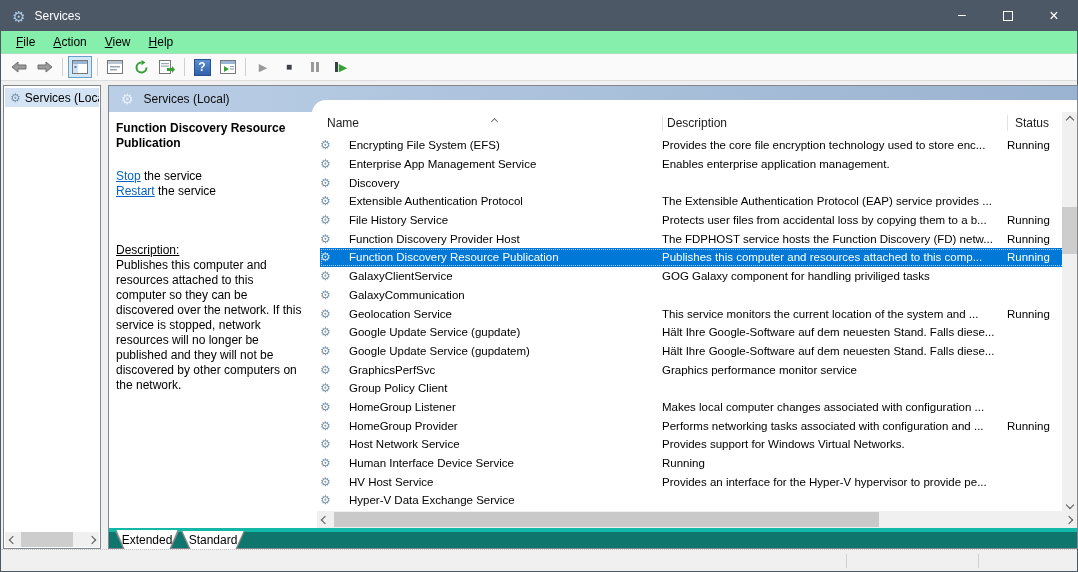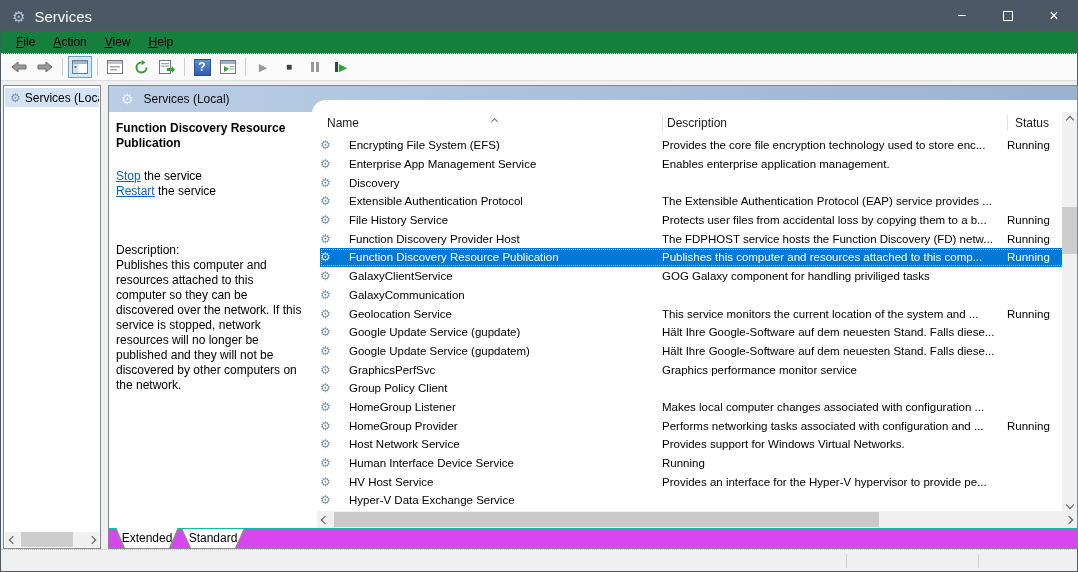--- a/index.html
+++ b/index.html
@@ -4,29 +4,29 @@
 <style>
   * { margin:0; padding:0; box-sizing:border-box; }
   html,body { width:1078px; height:572px; overflow:hidden; }
   body { font-family:"Liberation Sans", sans-serif; font-size:12px; color:#000; background:#fff; }
 
   .window { position:relative; width:1078px; height:572px; border:1px solid #4d5866; background:#f0f0f0; }
 
   
   .titlebar { position:absolute; left:0; top:0; width:100%; height:30px; background:#4d5866; display:flex; align-items:center; }
   .titlebar .app-icon { margin-left:11px; font-size:15px; color:#a9c6e2; line-height:1; }
-  .titlebar .title { margin-left:9px; color:#fff; font-size:15px; }
+  .titlebar .title { margin-left:9px; color:#fff; font-size:12px; }
   .win-controls { position:absolute; right:0; top:0; height:30px; display:flex; }
   .win-btn { width:46px; height:30px; display:flex; align-items:center; justify-content:center; color:#fff; }
   .win-btn.min span { font-size:14px; position:relative; top:-2px; }
   .maxbox { width:10px; height:10px; border:1px solid #fff; }
   .win-btn.close span { font-size:16px; }
 
   
-  .menubar { position:absolute; left:0; top:30px; width:100%; height:23px; background:#15803d; border-bottom:1px dotted #cfcfcf; display:flex; align-items:center; padding-left:6px; }
+  .menubar { position:absolute; left:0; top:30px; width:100%; height:23px; background:#86efac; border-bottom:1px dotted #cfcfcf; display:flex; align-items:center; padding-left:6px; }
   .menu-item { padding:3px 9px; color:#000; }
   .menu-item::first-letter { text-decoration:underline; }
 
   
   .toolbar { position:absolute; left:0; top:53px; width:100%; height:27px; background:#fafafa; border-bottom:1px solid #dcdcdc; display:flex; align-items:center; padding-left:5px; }
   .tb-btn { width:24px; height:22px; display:flex; align-items:center; justify-content:center; margin:0 1px; border:1px solid transparent; }
   .tb-btn.toggled { background:#d5e8f8; border:1px solid #66a0cc; }
   .tb-sep { width:1px; height:18px; background:#d0d0d0; margin:0 4px; }
   .glyph-gray { color:#9a9a9a; font-size:11px; line-height:1; }
   .glyph-dark { color:#3c4148; font-size:10px; line-height:1; }
@@ -58,21 +58,21 @@
   .right-pane { position:absolute; left:107px; top:4px; width:970px; height:464px; background:#fff; border:1px solid #828790; }
   .band { position:absolute; left:0; top:0; width:100%; height:26px; background:linear-gradient(to right,#bacee6,#9ab3d0); display:flex; align-items:center; }
   .band .gear { color:#e9f1f9; font-size:14px; margin-left:12px; }
   .band .band-title { margin-left:10px; color:#0b0b0b; font-size:12px; }
 
   
   .info-panel { position:absolute; left:0; top:26px; width:203px; bottom:20px; background:#fff; padding:9px 8px 0 7px; overflow:hidden; }
   .info-title { font-weight:bold; font-size:12px; line-height:15px; margin-bottom:18px; }
   .info-links { line-height:15px; margin-bottom:44px; }
   .link { color:#0563c1; text-decoration:underline; }
-  .info-desc-label { line-height:15px; }
+  .info-desc-label { line-height:15px;text-decoration:underline; }
   .info-desc { line-height:15px; }
 
   
   .list-panel { position:absolute; left:203px; top:14px; right:0; bottom:20px; background:#fff; border-top-left-radius:14px; overflow:hidden; }
   .list-header { position:absolute; top:12px; left:8px; right:15px; height:22px; }
   .col-head { position:absolute; top:0; height:22px; line-height:22px; font-size:12px; color:#1c1c1c; overflow:hidden; white-space:nowrap; }
   .col-head.name { left:7px; width:330px; }
   .col-head.desc { left:347px; width:330px; }
   .col-head.status { left:695px; width:50px; }
   .head-div { position:absolute; top:3px; height:16px; width:1px; background:#e2e2e2; }
@@ -92,21 +92,21 @@
   
   .vscroll { position:absolute; top:12px; right:0; width:15px; height:400px; background:#f0f0f0; }
   .vscroll .sb-arrow.up { position:absolute; top:0; }
   .vscroll .sb-arrow.down { position:absolute; bottom:0; }
   .vscroll .thumb { position:absolute; left:0; width:15px; top:95px; height:47px; background:#cdcdcd; }
   .hscroll { position:absolute; left:5px; right:0; bottom:0; height:17px; background:#f0f0f0; display:flex; align-items:center; }
   .hscroll .thumb { position:absolute; left:17px; width:545px; top:1px; height:15px; background:#c9c9c9; }
   .hscroll .sb-arrow.r { position:absolute; right:1px; }
 
   
-  .tabstrip { position:absolute; left:0; right:0; bottom:0; height:20px; background:#d946ef; border-top:2px solid #14b8a6; }
+  .tabstrip { position:absolute; left:0; right:0; bottom:0; height:20px; background:#0f766e; border-top:4px solid #14b8a6; }
   .tab { position:absolute; top:-1px; height:20px; width:64px; }
   .tab .shape { position:absolute; inset:0; background:#8a8a8a; clip-path:polygon(0 0,100% 0,calc(100% - 9px) 100%,9px 100%); }
   .tab .inner { position:absolute; inset:0; background:#fff; clip-path:polygon(1.5px 0,calc(100% - 1.5px) 0,calc(100% - 10px) calc(100% - 1px),10px calc(100% - 1px)); }
   .tab.active .inner { top:-1px; background:#fff; }
   .tab .lbl { position:absolute; width:100%; text-align:center; top:2px; font-size:12px; }
   .tab.t1 { left:6px; }
   .tab.t2 { left:72px; }
 
   
   .statusbar { position:absolute; left:0; bottom:0; width:100%; height:22px; background:#f0f0f0; border-top:1px dotted #c8c8c8; }

